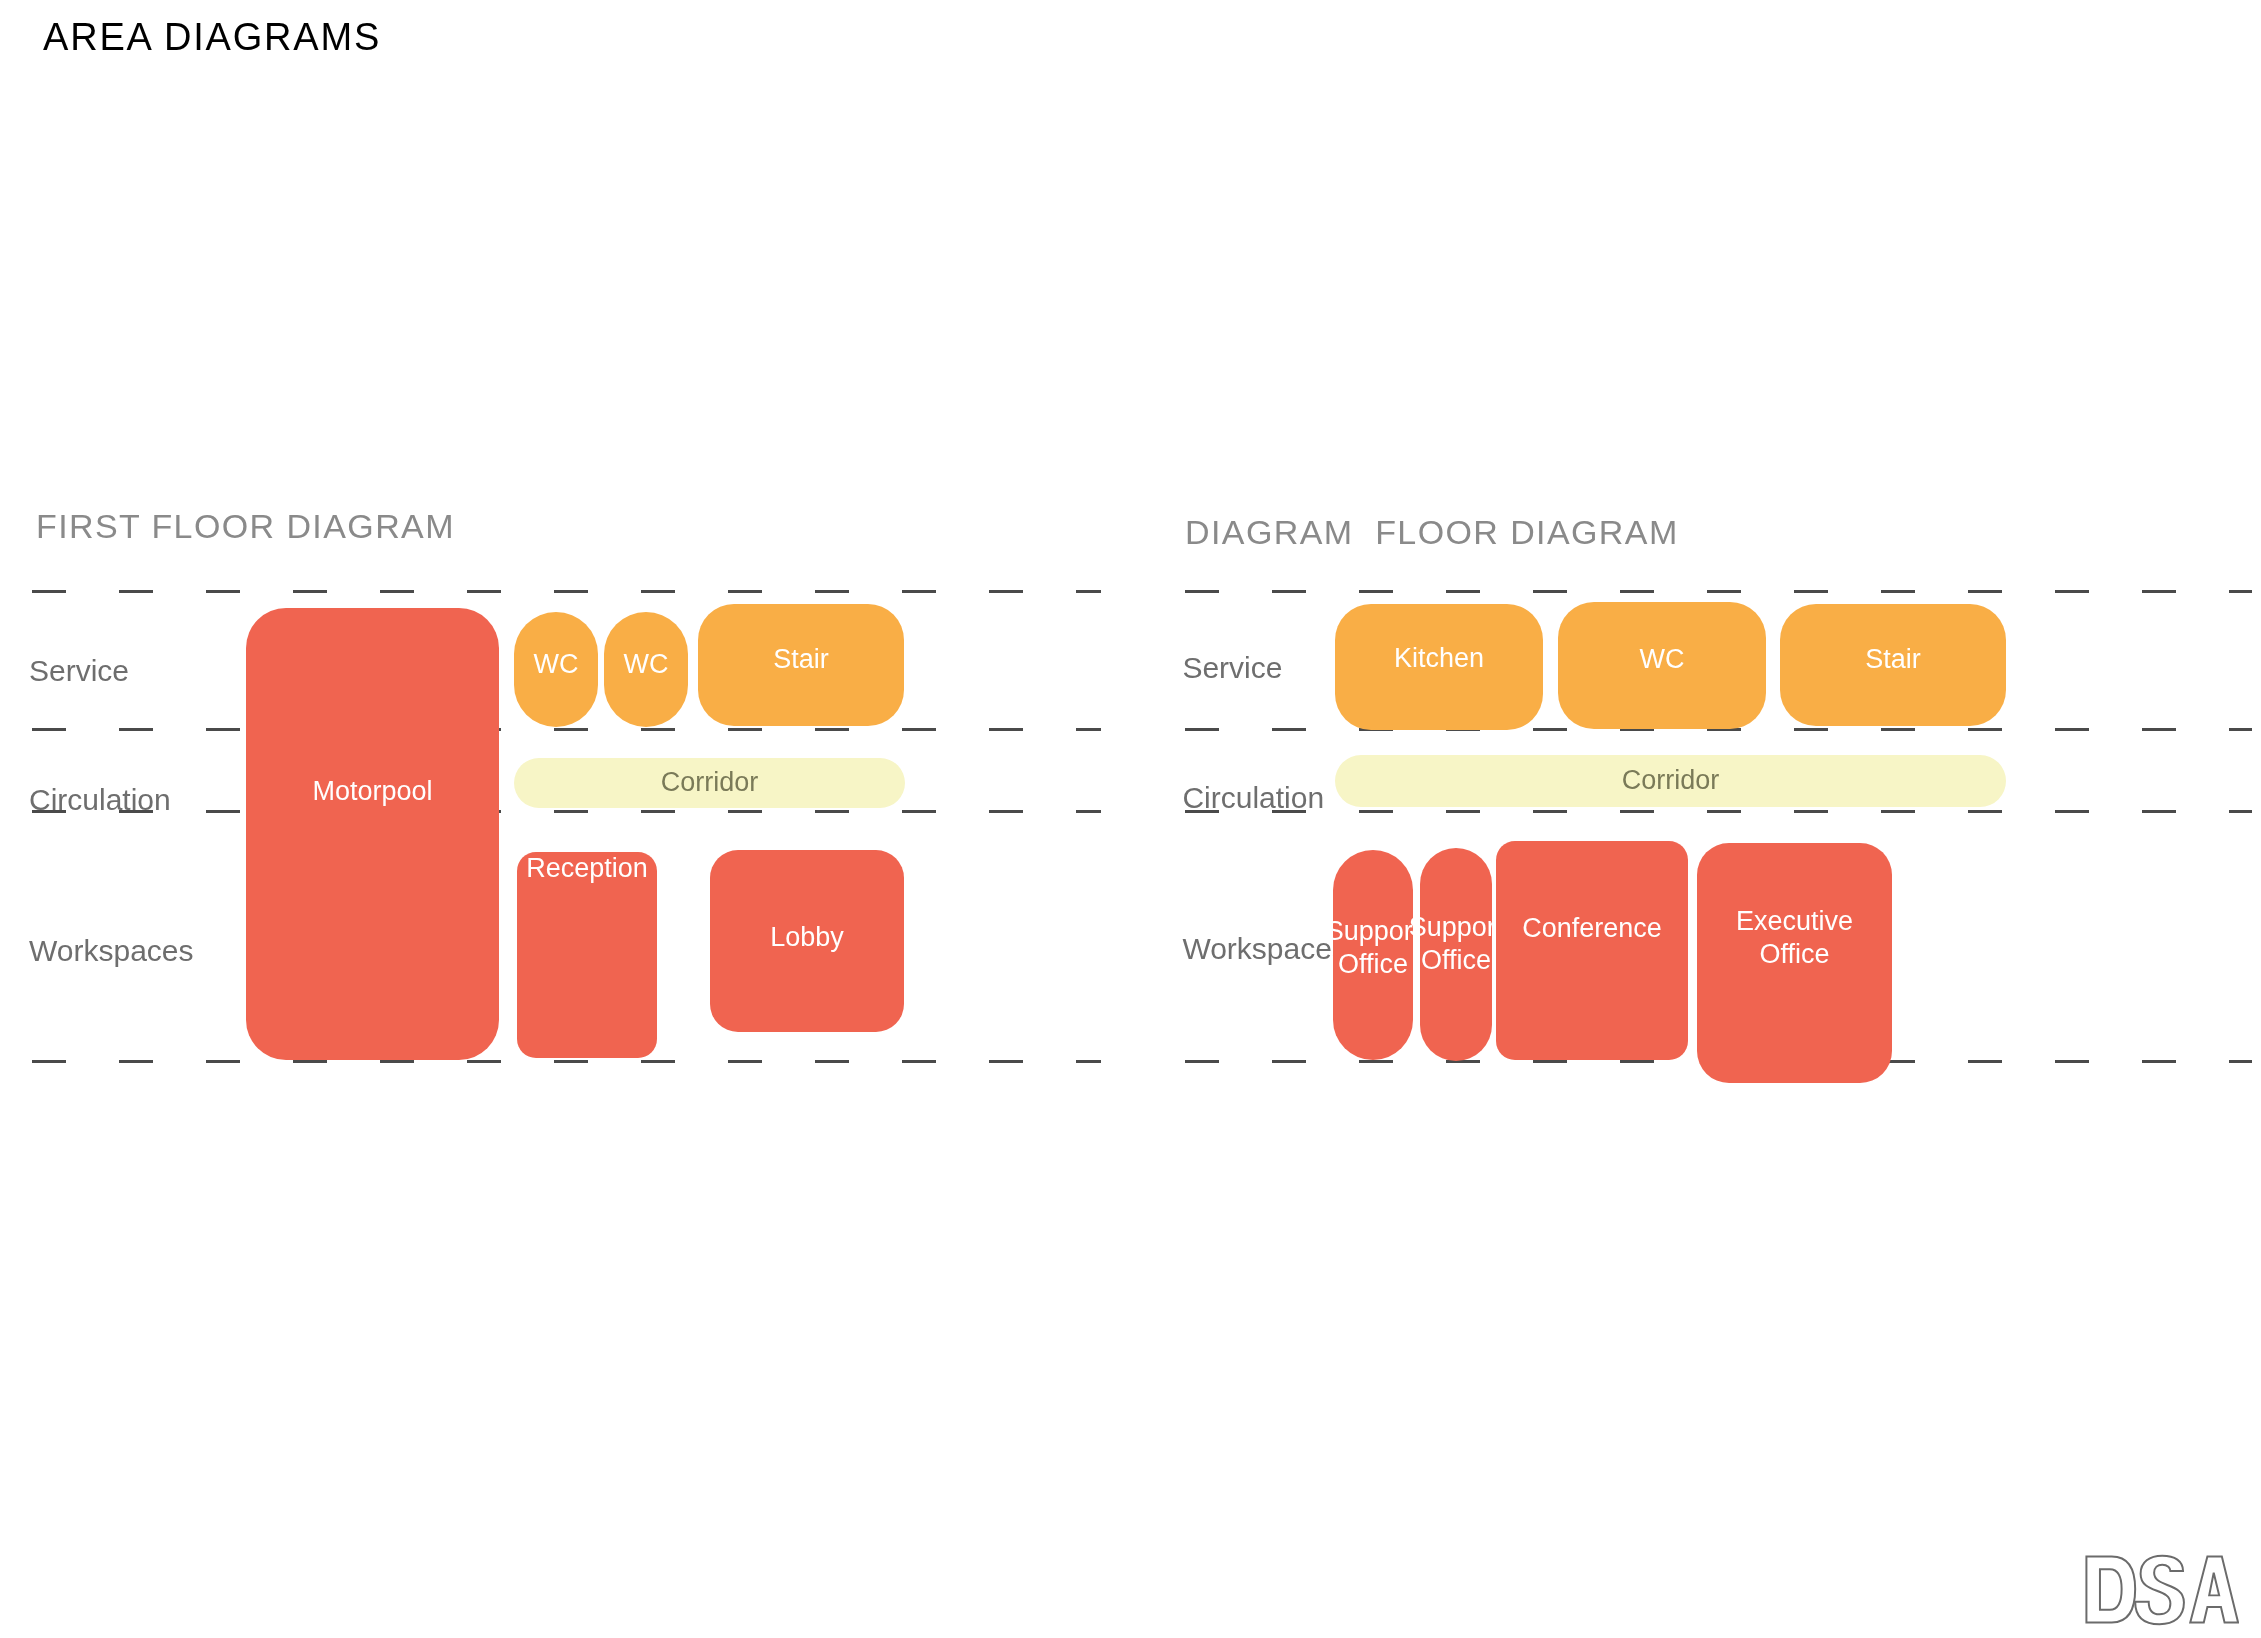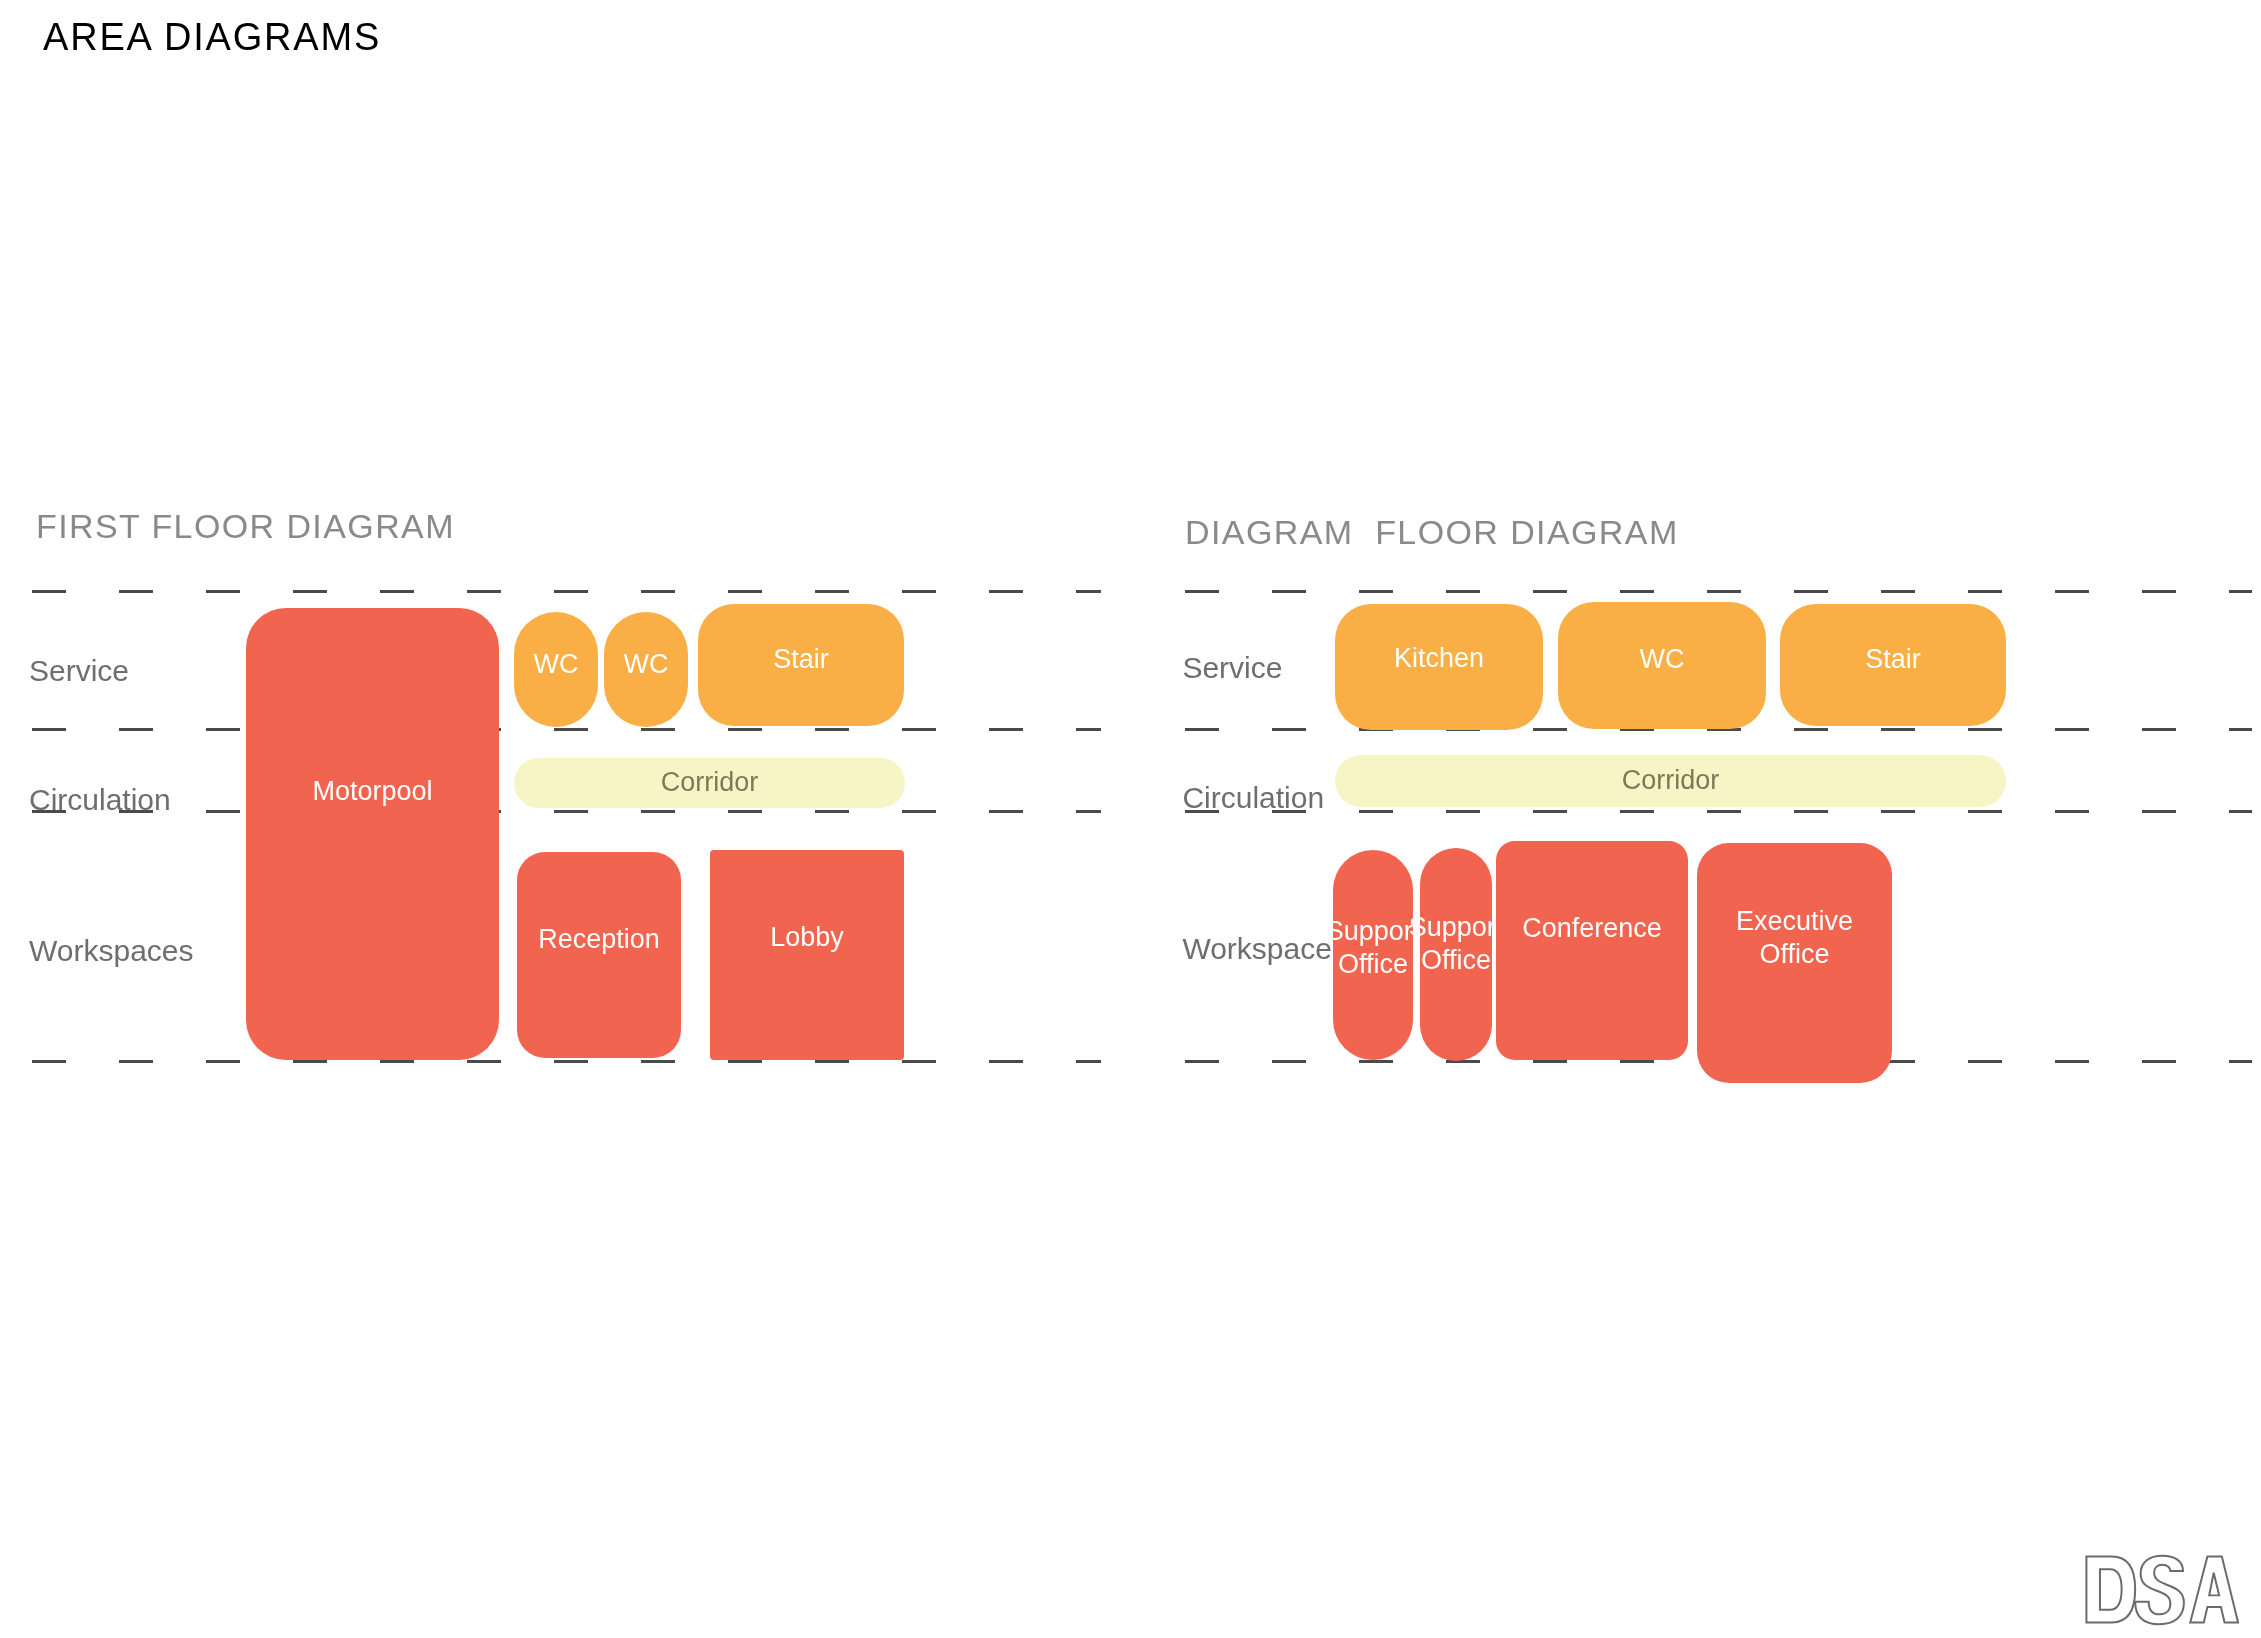--- a/index.html
+++ b/index.html
@@ -107,23 +107,23 @@
   <div class="block red tx-up" style="left:246px;top:608px;width:253px;height:452px;border-radius:40px;padding-top:167px;">Motorpool</div>
 
   <div class="block orange tx-up" style="left:514px;top:612px;width:84px;height:115px;border-radius:42px;padding-top:36px;">WC</div>
 
   <div class="block orange tx-up" style="left:604px;top:612px;width:84px;height:115px;border-radius:42px;padding-top:36px;">WC</div>
 
   <div class="block orange tx-up" style="left:698px;top:604px;width:206px;height:122px;border-radius:36px;padding-top:39px;">Stair</div>
 
   <div class="block yellow" style="left:514px;top:758px;width:391px;height:50px;border-radius:25px;">Corridor</div>
 
-  <div class="block red tx-up" style="left:517px;top:852px;width:164px;height:206px;border-radius:28px;padding-top:71px;">Reception</div>
+  <div class="block red tx-up" style="left:517px;top:852px;width:140px;height:206px;border-radius:19px;">Reception</div>
 
-  <div class="block red tx-up" style="left:710px;top:850px;width:194px;height:210px;border-radius:4px;padding-top:71px;">Lobby</div>
+  <div class="block red tx-up" style="left:710px;top:850px;width:194px;height:182px;border-radius:28px;padding-top:71px;">Lobby</div>
 </div>
 
 <div class="diagram" id="second-floor">
 
   <div class="floor-title" id="sf-title" style="left:27px;top:469px;">DIAGRAM  FLOOR DIAGRAM</div>
 
   <div class="rule" style="left:27px;top:590px;width:1067px;"></div>
   <div class="rule" style="left:27px;top:728px;width:1067px;"></div>
   <div class="rule" style="left:27px;top:810px;width:1067px;"></div>
   <div class="rule" style="left:27px;top:1060px;width:1067px;"></div>

